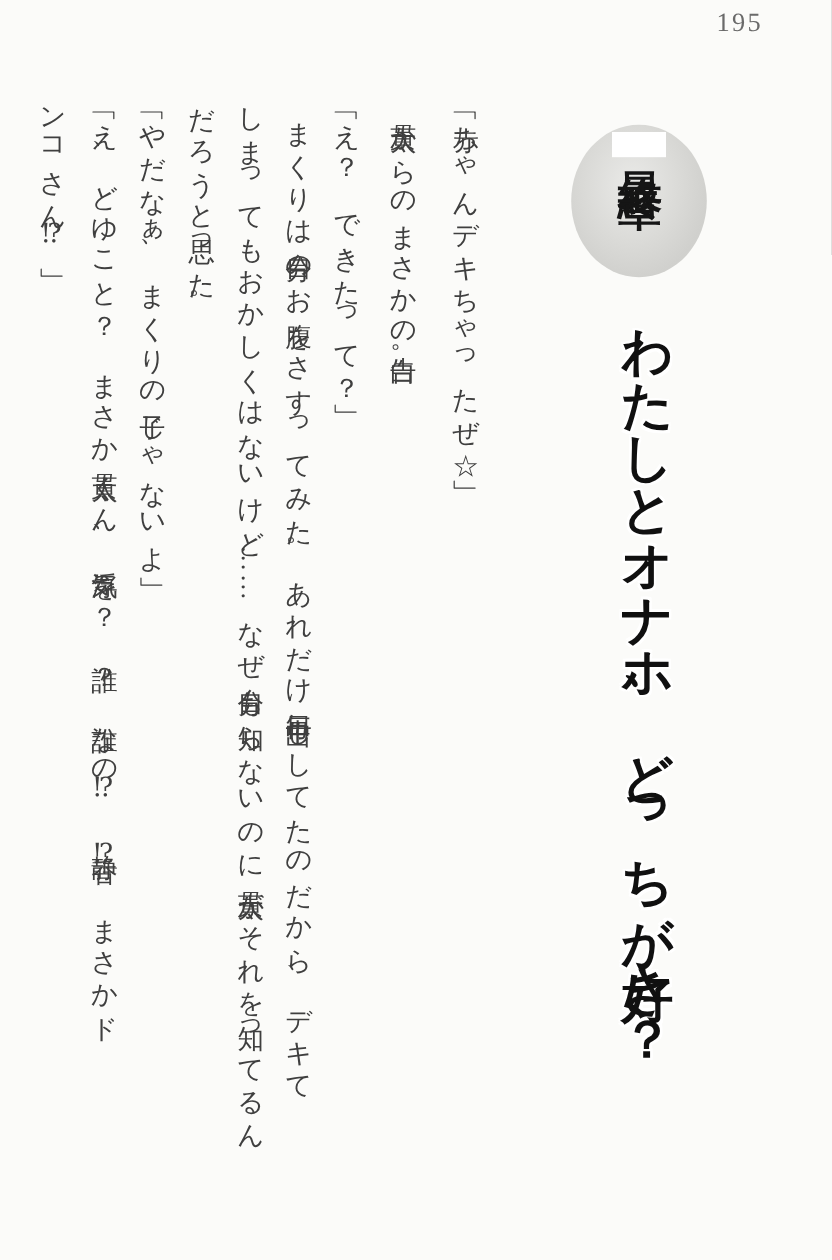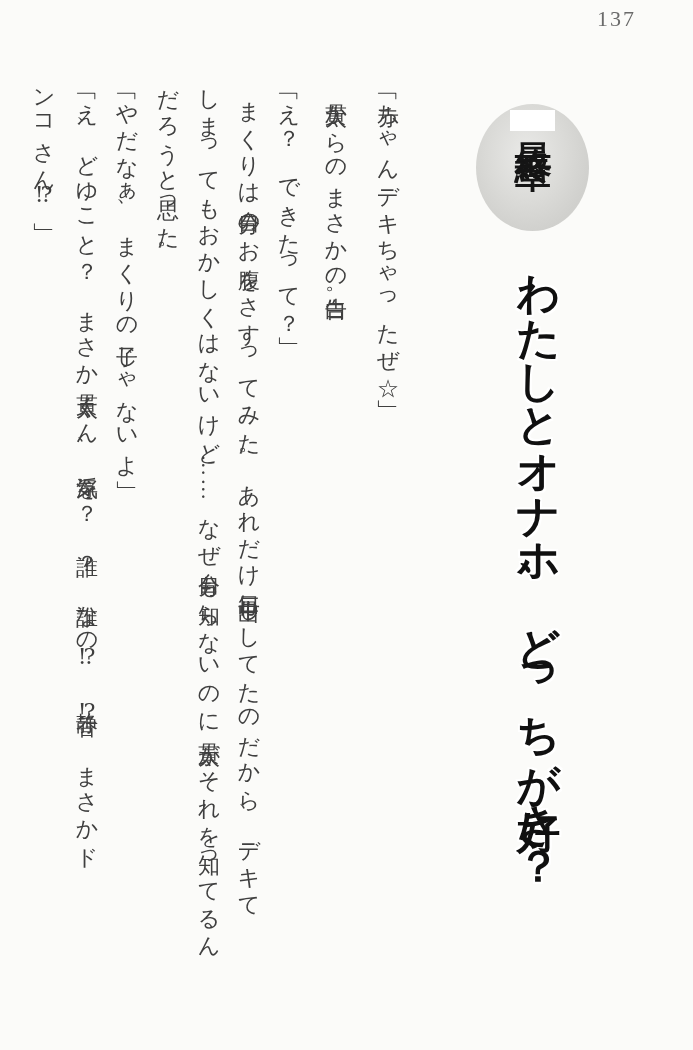--- a/index.html
+++ b/index.html
@@ -70,21 +70,21 @@
   .c6{left:157px;top:74px;}
   .c7{left:116px;top:86px;}
   .c8{left:76px;top:86px;}
   .c9{left:33px;top:74px;}
 </style>
 </head>
 <body>
 
 <div class="page">
 
-  <div class="page-number">137</div>
+  <div class="page-number">195</div>
 
   <div class="badge-circle"></div>
 
   <div class="vtext chapter-label">最終章</div>
 
   <div class="vtext chapter-title">わたしとオナホ、どっちが好き？</div>
 
   <div class="vtext body-col c1">「赤ちゃんデキちゃったぜ☆」</div>
   <div class="vtext body-col c2">貫太からのまさかの告白。</div>
   <div class="vtext body-col c3">「え？　できたって？」</div>

